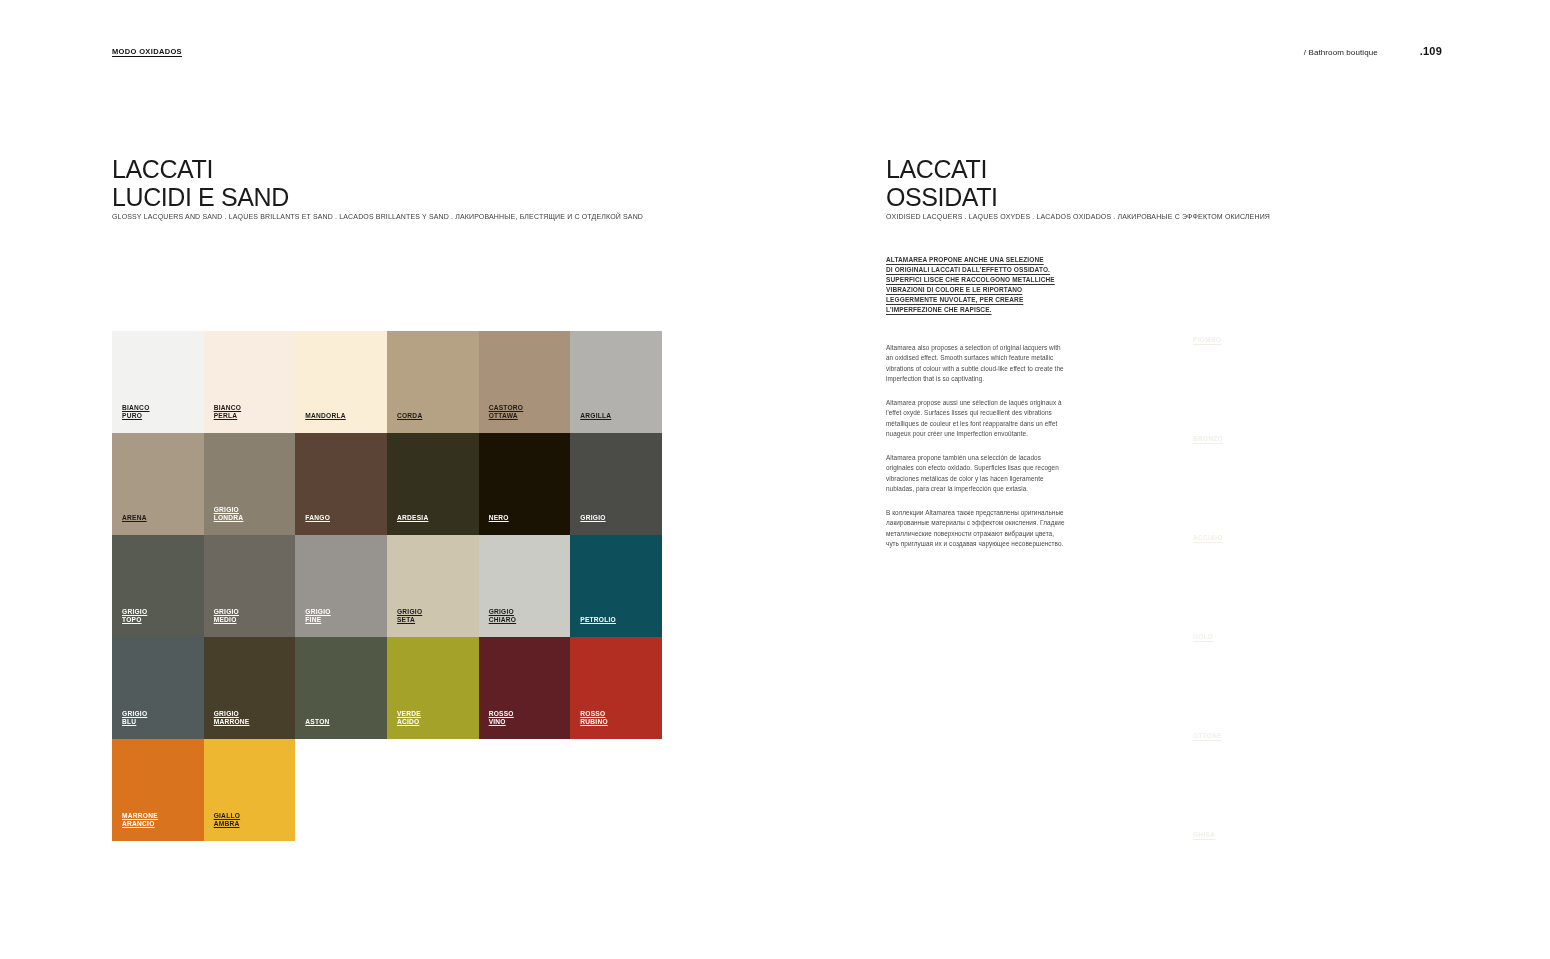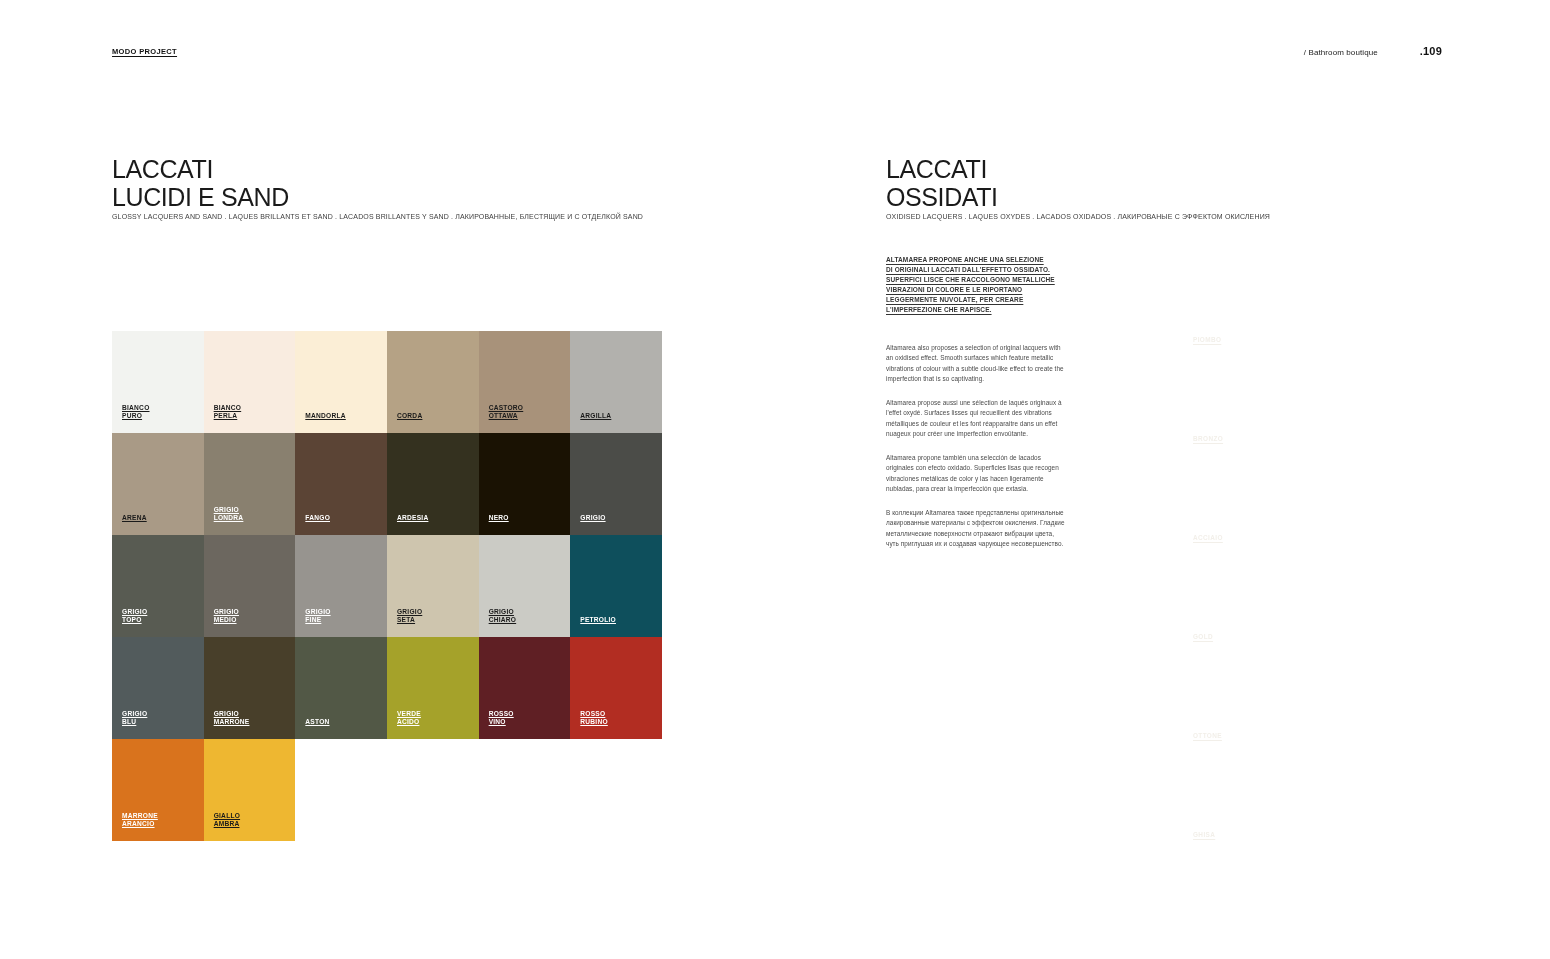--- a/index.html
+++ b/index.html
@@ -148,21 +148,21 @@
     color: #f2efe9;
     text-decoration: underline;
     text-underline-offset: 1.5px;
   }
 </style>
 </head>
 <body>
 
 <div class="page">
 
-  <div class="brand">MODO PROJECT</div>
+  <div class="brand">MODO OXIDADOS</div>
   <div class="folio-wrap">
     <span class="folio-section">/ Bathroom boutique</span>
     <span class="folio-num">.109</span>
   </div>
 
   <div class="title" style="left:112px; width:640px;">LACCATI
 LUCIDI E SAND</div>
   <div class="subtitle" style="left:112px; width:700px;">GLOSSY LACQUERS AND SAND . LAQUES BRILLANTS ET SAND . LACADOS BRILLANTES Y SAND . ЛАКИРОВАННЫЕ, БЛЕСТЯЩИЕ И С ОТДЕЛКОЙ SAND</div>
 
   <div class="grid" id="glossy-grid">

